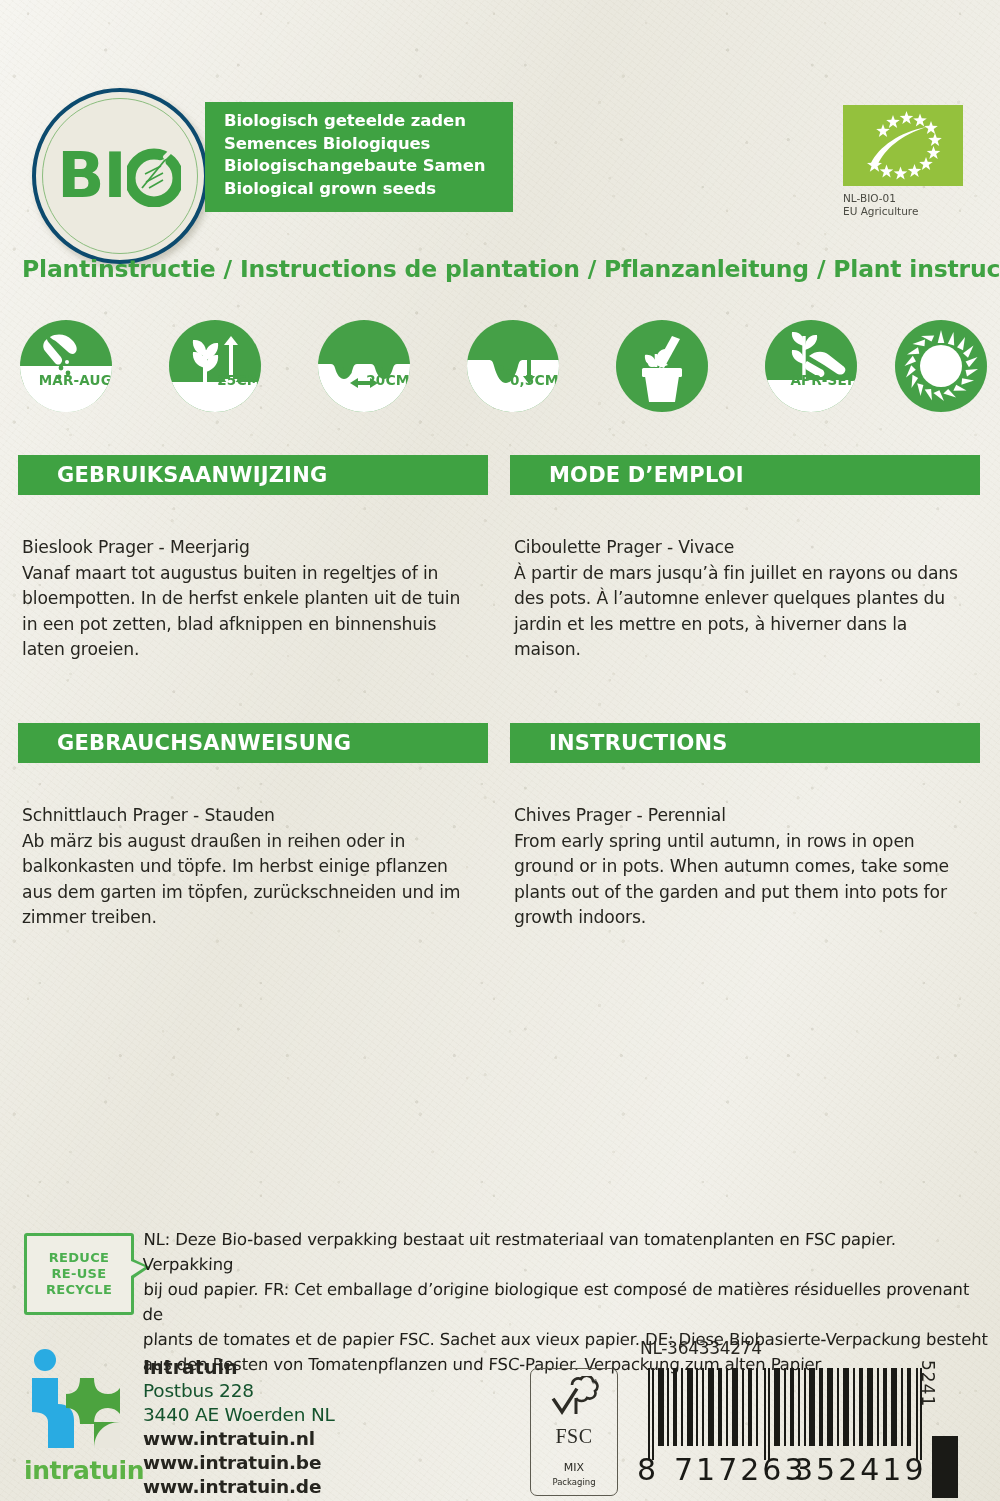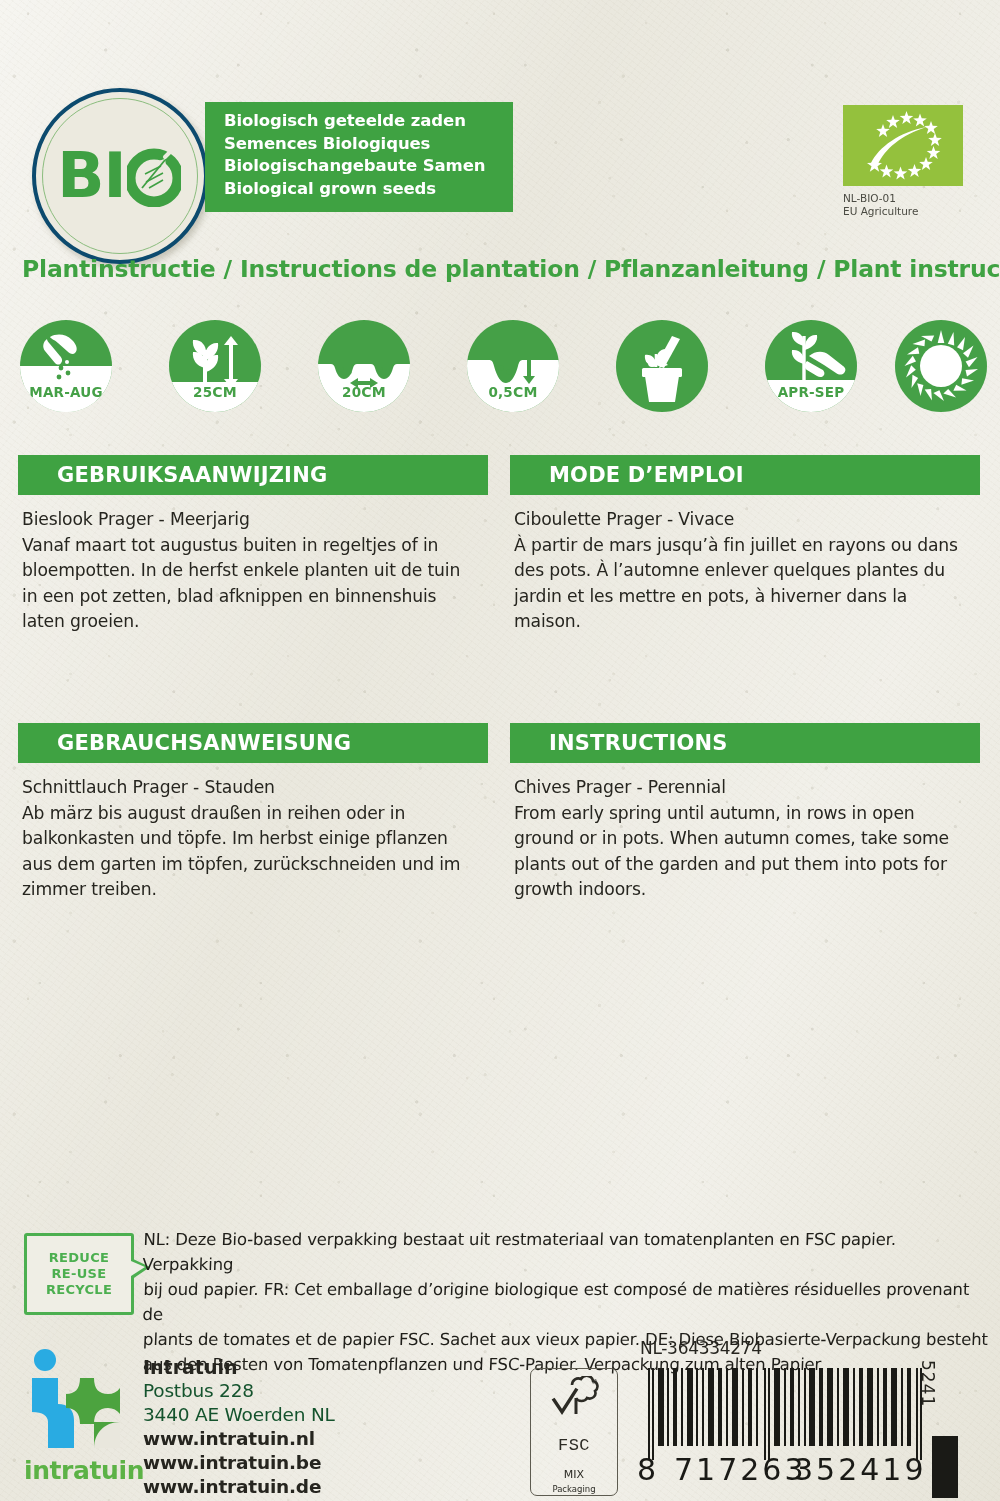--- a/index.html
+++ b/index.html
@@ -79,32 +79,32 @@
   .pi-title{
     position:absolute;left:22px;top:255px;width:960px;
     color:#3fa242;font-weight:bold;font-size:23.5px;letter-spacing:-.2px;white-space:nowrap;
   }
 
   
   .icons{position:absolute;left:20px;top:320px;width:965px;height:92px;}
   .ico{position:absolute;top:0;width:92px;height:92px;border-radius:50%;background:#45a047;overflow:hidden;}
   .ico svg{display:block;}
   .ico-lbl{
-    position:absolute;left:0;right:0;bottom:12px;text-align:center;
+    position:absolute;left:0;right:0;bottom:24px;text-align:right;
     font-size:13.5px;font-weight:bold;color:#45a047;letter-spacing:.2px;
   }
   .ico-lbl .u{font-size:14px;}
 
   
   .panel{position:absolute;width:470px;}
   .panel .bar{
     background:#3fa242;height:40px;display:flex;align-items:center;padding-left:39px;box-sizing:border-box;
   }
   .panel .bar span{color:#fff;font-weight:bold;font-size:21px;letter-spacing:.2px;}
-  .panel .body{padding:12px 4px 0 4px;}
+  .panel .body{padding:12px 4px 0 4px;margin-top:28px;}
   .panel .body .ln{
     color:#26251f;font-size:17.2px;line-height:25.5px;letter-spacing:-.15px;
   }
 
   
   .bubble{
     position:absolute;left:24px;top:1233px;width:104px;height:76px;
     border:3px solid #4caf50;background:#efeee5;border-radius:3px;
     display:flex;flex-direction:column;align-items:center;justify-content:center;
   }
@@ -137,21 +137,21 @@
   .addr .a1{font-weight:bold;font-size:19px;color:#26251f;line-height:24px;}
   .addr .a2{font-size:18.5px;color:#14532d;line-height:24px;letter-spacing:-.2px;}
   .addr .a3{font-weight:bold;font-size:18.5px;color:#26251f;line-height:24px;letter-spacing:-.2px;}
 
   
   .fsc{
     position:absolute;left:530px;top:1368px;width:88px;height:128px;
     border:1.2px solid #5d5b50;border-radius:7px;
     display:flex;flex-direction:column;align-items:center;padding-top:7px;box-sizing:border-box;
   }
-  .fsc .fsc-word{font-family:Liberation Mono, monospace;font-size:17px;color:#2c2b25;letter-spacing:.5px;margin-top:14px;}
+  .fsc .fsc-word{font-family:Liberation Serif, serif;font-size:20px;color:#2c2b25;letter-spacing:.5px;margin-top:3px;}
   .fsc .mix{font-size:11px;color:#2c2b25;margin-top:13px;}
   .fsc .pk{font-size:8.5px;color:#2c2b25;margin-top:3px;}
   .fsc .code{font-size:9.5px;color:#2c2b25;margin-top:12px;}
 
   
   .bc-code{position:absolute;left:640px;top:1338px;font-size:17px;color:#26251f;letter-spacing:-.3px;}
   .barcode{position:absolute;left:648px;top:1368px;width:282px;height:92px;}
   .bc-digits{
     position:absolute;left:637px;top:1452px;width:300px;height:40px;
     font-size:30px;color:#1a1a16;letter-spacing:0;

